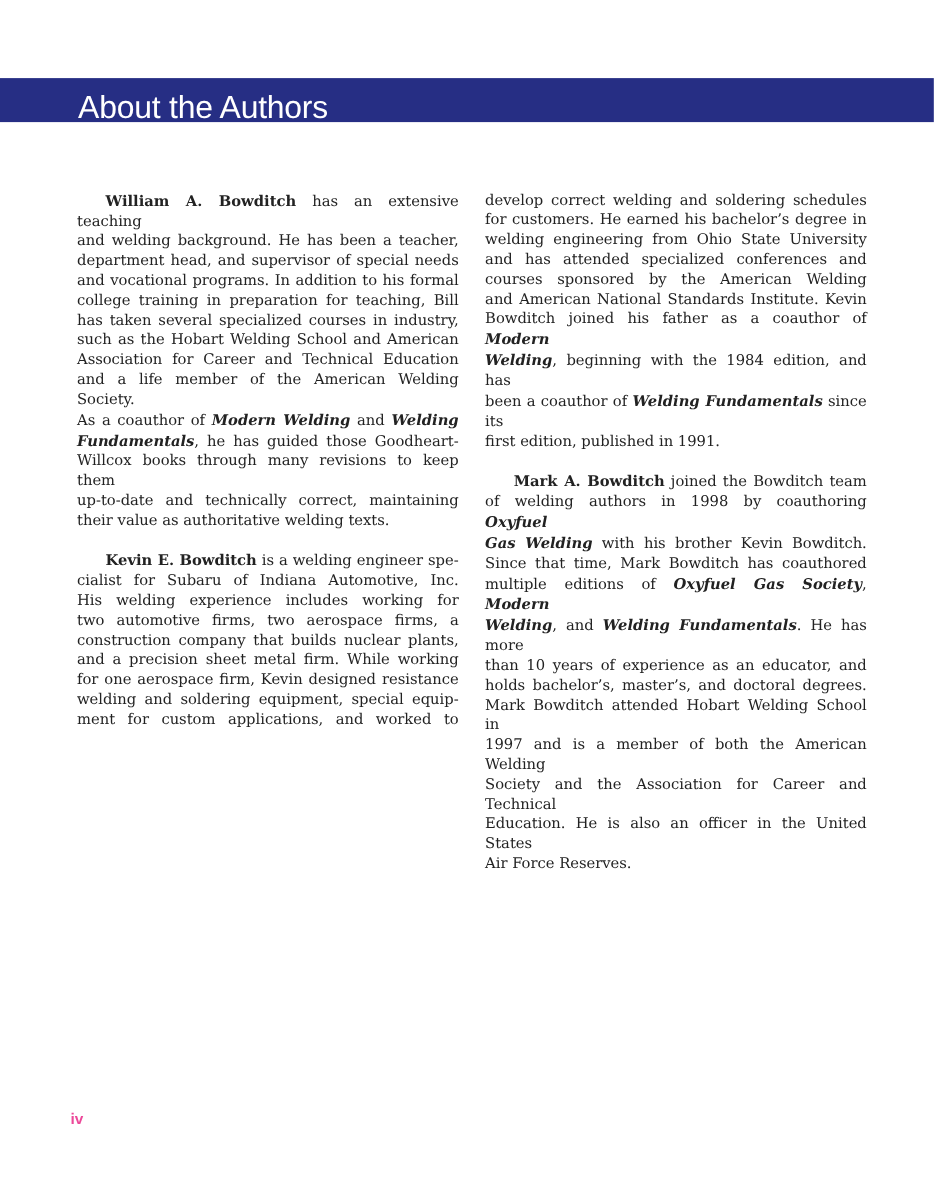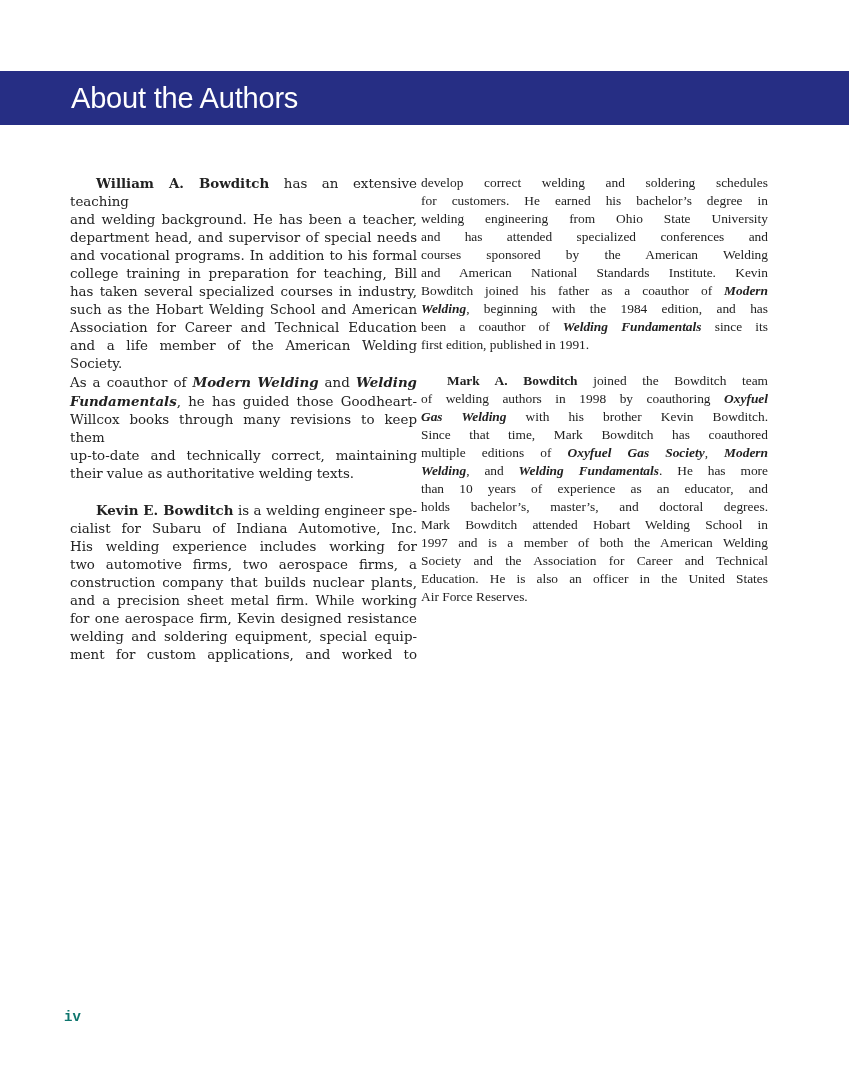--- a/index.html
+++ b/index.html
@@ -1,40 +1,40 @@
 <!DOCTYPE html>
 <html><head>
 <meta charset="utf-8">
 <style>
   html, body { margin: 0; padding: 0; background: #ffffff; }
   body { width: 849px; height: 1087px; position: relative; overflow: hidden; }
   .banner {
-    position: absolute; left: 0; top: 71px; width: 849px; height: 54px;
+    position: absolute; left: 0; top: 71px; width: 849px; height: 40px;
     background: #262e84;
   }
   .banner-title {
     position: absolute; left: 71px; top: 9px;
     font-family: "Liberation Sans", sans-serif; font-size: 29px; color: #ffffff;
     letter-spacing: -0.2px; line-height: 36px; white-space: nowrap;
   }
   .col {
     position: absolute; top: 174px; width: 347px;
     font-family: "DejaVu Serif", "Liberation Serif", serif;
     font-size: 13.4px; line-height: 18px; color: #222;
     text-align: justify; hyphens: manual;
   }
   .col-left { left: 70px; }
-  .col-right { left: 421px; font-family: Liberation Serif, serif; }
+  .col-right { left: 441px; }
   .col p { margin: 0 0 18px 0; text-indent: 26px; }
   .col p.cont { text-indent: 0; }
   .col b { font-weight: bold; }
   .col i.t { font-style: italic; font-weight: bold; }
   .page-num {
     position: absolute; left: 64px; top: 1009px;
-    font-family: Liberation Mono, monospace; font-weight: bold; font-size: 14px; color: #0f766e;
+    font-family: Liberation Sans, sans-serif; font-weight: bold; font-size: 14px; color: #ec4899;
   }
   .line { display: block; text-align: justify; text-align-last: justify; }
   .line.last { text-align-last: left; }
 </style>
 </head>
 <body>
 
 <div class="banner">
   <div class="banner-title">About the Authors</div>
 </div>

